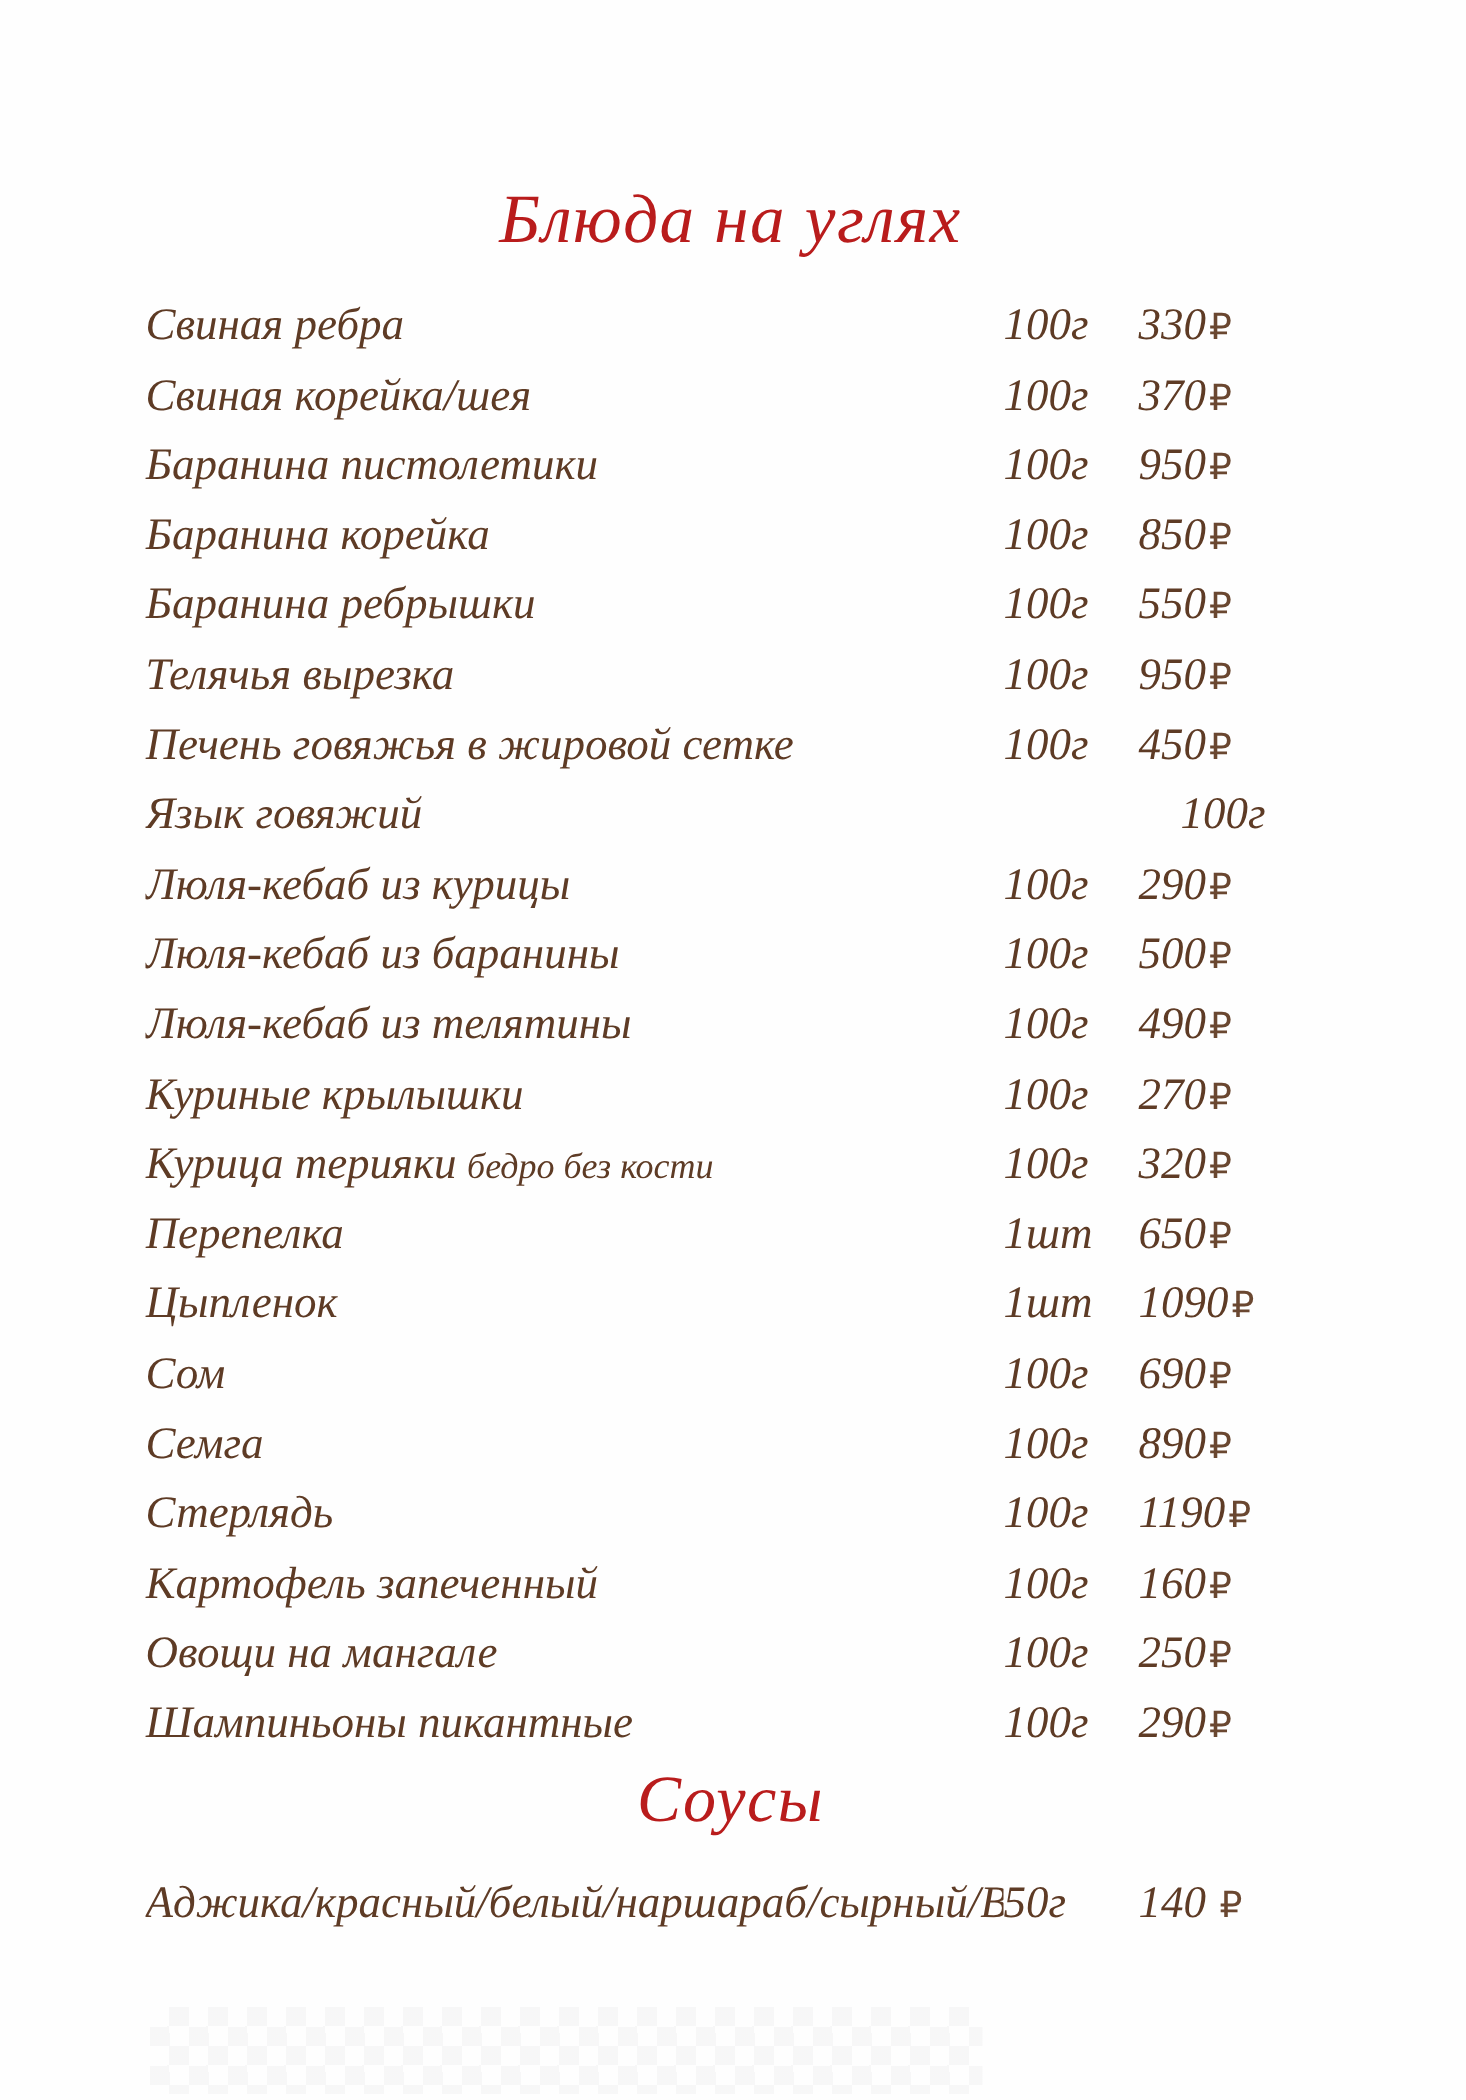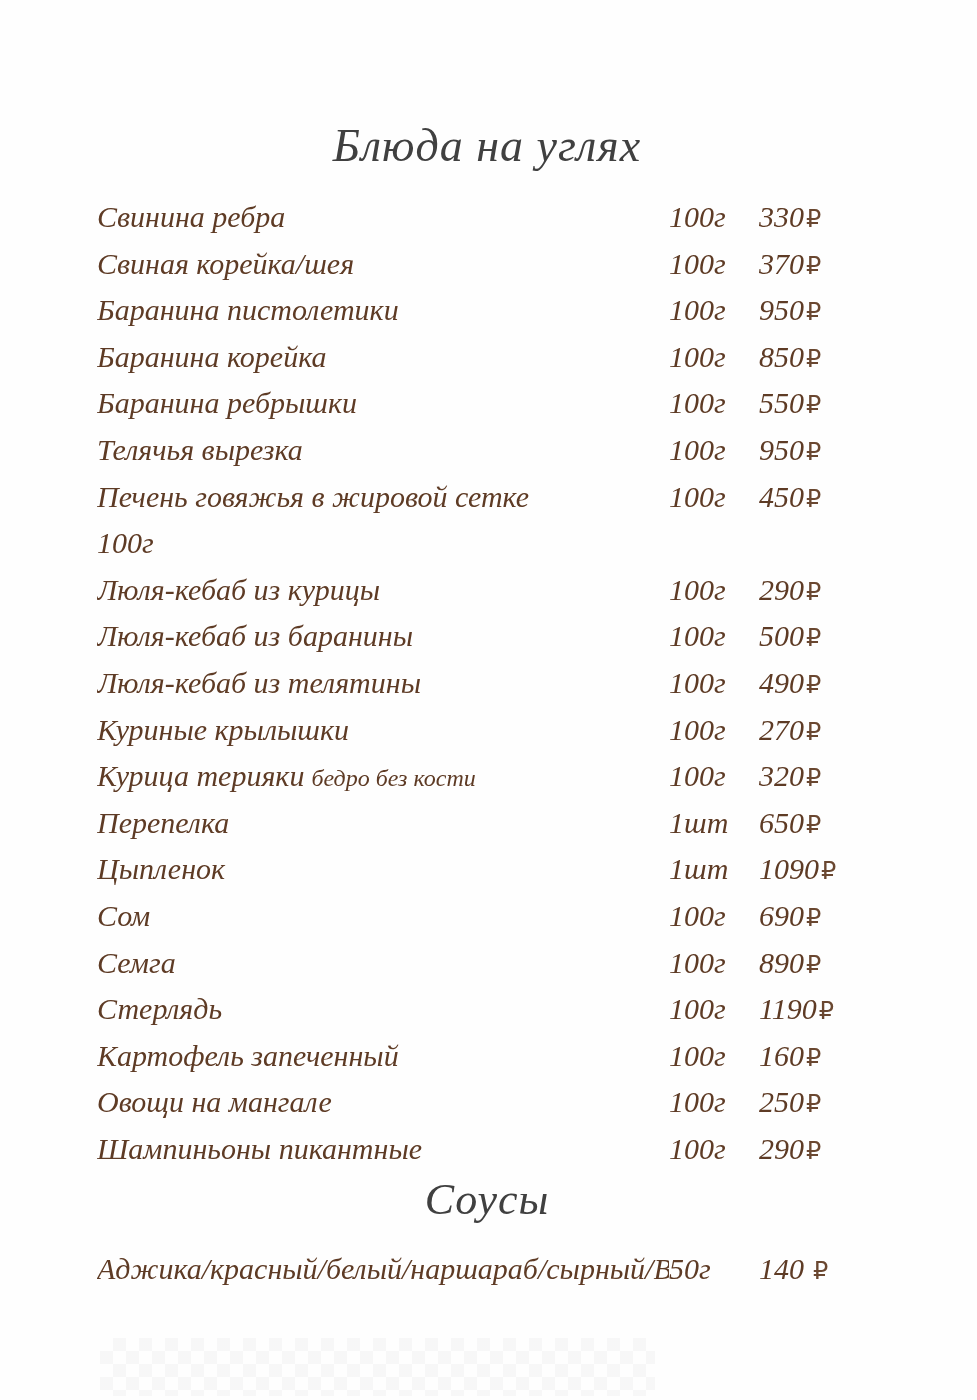--- a/index.html
+++ b/index.html
@@ -19,21 +19,21 @@
     box-sizing: border-box;
     padding: 114px 100px 0 97px;
   }
   .section-title {
     margin: 0;
     text-align: center;
     font-size: 46px;
     line-height: 64px;
     font-weight: normal;
     font-style: italic;
-    color: #404040;
+    color: #b91c1c;
     letter-spacing: 1px;
     white-space: nowrap;
   }
   .section-title.sauces {
     font-size: 44px;
     line-height: 60px;
     margin-top: -2px;
   }
   .menu-rows {
     margin-top: 16px;
@@ -93,21 +93,21 @@
 </head>
 <body>
 
 <div class="page">
 
   <h1 class="section-title">Блюда на углях</h1>
 
   <div class="menu-rows">
   <div class="row">
     <span class="cell cell-name">
-      <span class="item-name">Свинина ребра</span>
+      <span class="item-name">Свиная ребра</span>
     </span>
     <span class="cell cell-weight item-weight">100г</span>
     <span class="cell cell-price">
       <span class="price-value">330</span><span class="currency">₽</span>
     </span>
   </div>
 
   <div class="row">
     <span class="cell cell-name">
       <span class="item-name">Свиная корейка/шея</span>
@@ -162,20 +162,23 @@
     <span class="cell cell-name">
       <span class="item-name">Печень говяжья в жировой сетке</span>
     </span>
     <span class="cell cell-weight item-weight">100г</span>
     <span class="cell cell-price">
       <span class="price-value">450</span><span class="currency">₽</span>
     </span>
   </div>
 
   <div class="row">
+    <span class="cell cell-name">
+      <span class="item-name">Язык говяжий</span>
+    </span>
     <span class="cell cell-weight item-weight">100г</span>
   </div>
 
   <div class="row">
     <span class="cell cell-name">
       <span class="item-name">Люля-кебаб из курицы</span>
     </span>
     <span class="cell cell-weight item-weight">100г</span>
     <span class="cell cell-price">
       <span class="price-value">290</span><span class="currency">₽</span>

